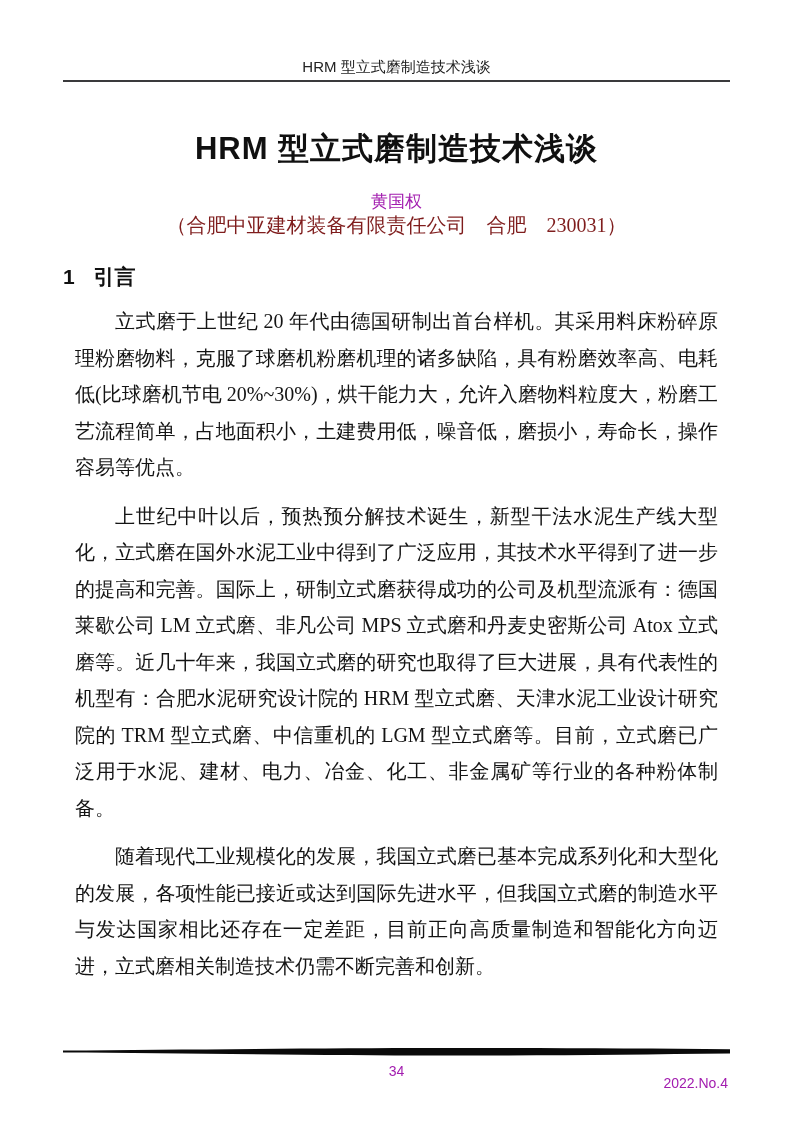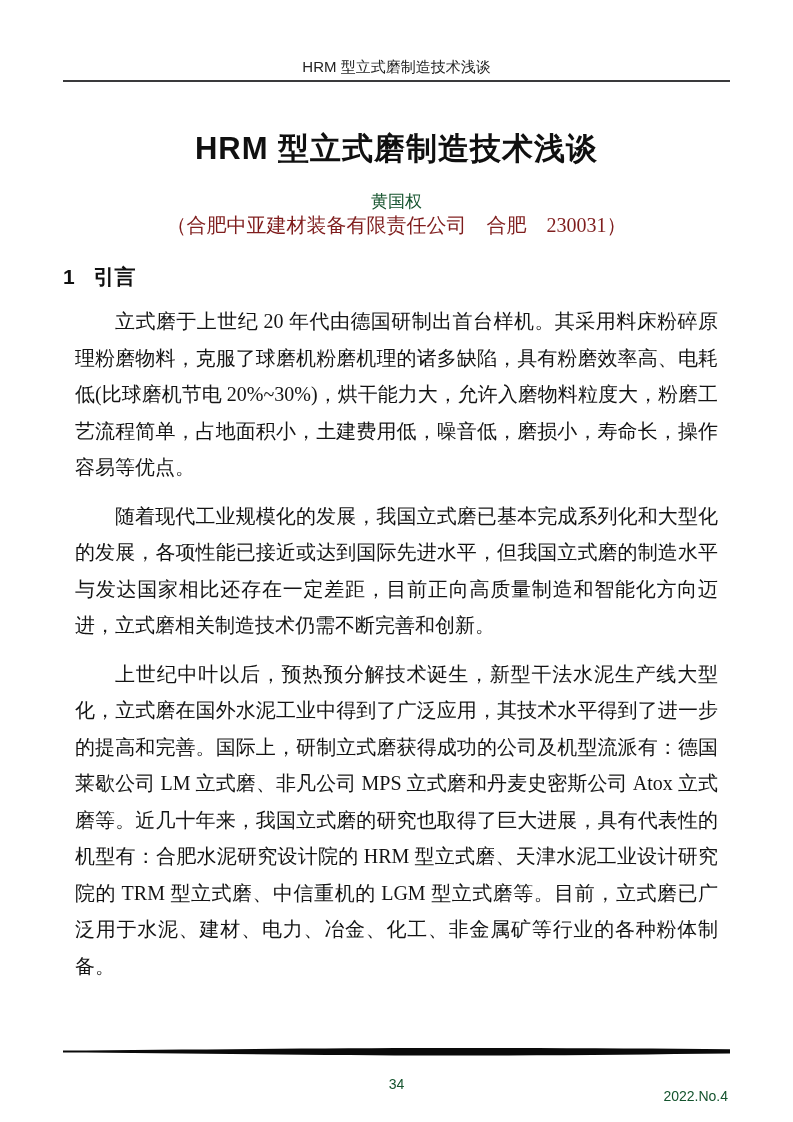--- a/index.html
+++ b/index.html
@@ -37,21 +37,21 @@
     margin: 8px 0 0;
     font-family: "Liberation Sans", "DejaVu Sans", sans-serif;
     font-weight: 700;
     font-size: 31px; line-height: 42px;
     text-align: center; color: #101010;
     letter-spacing: 1px;
   }
   .author {
     margin-top: 21px;
     font-size: 17px; line-height: 21px;
-    text-align: center; color: #14532d;
+    text-align: center; color: #a21caf;
   }
   .affiliation {
     font-size: 20px; line-height: 26px;
     text-align: center; color: #7f1d1d;
   }
 
   .sec-heading {
     margin: 24px 0 9px;
     font-family: "Liberation Sans", "DejaVu Sans", sans-serif;
     font-weight: 700;
@@ -65,23 +65,23 @@
     font-size: 20px; line-height: 36.5px;
     text-align: justify;
     text-indent: 2em;
     color: #141414;
   }
 
   
   .page-footer { position: absolute; left: 63px; top: 1046px; width: 667px; }
   .footer-bar { display: block; width: 667px; height: 12px; }
   .footer-row {
-    position: relative; height: 20px; margin-top: 18px;
+    position: relative; height: 20px; margin-top: 5px;
     font-family: "Liberation Sans", "DejaVu Sans", sans-serif;
-    font-size: 14px; color: #14532d;
+    font-size: 14px; color: #a21caf;
   }
   .page-num { position: absolute; left: 0; right: 0; top: 0; text-align: center; }
   .issue { position: absolute; right: 2px; top: 12px; text-align: right; }
 </style>
 </head>
 <body>
 
 <div class="page">
 
   <header class="running-header">
@@ -95,22 +95,22 @@
 
     <div class="author">黄国权</div>
 
     <div class="affiliation">（合肥中亚建材装备有限责任公司　合肥　230031）</div>
 
     <section>
       <h2 class="sec-heading">
         <span class="sec-num">1</span><span>引言</span>
       </h2>
       <p class="body-para">立式磨于上世纪 20 年代由德国研制出首台样机。其采用料床粉碎原理粉磨物料，克服了球磨机粉磨机理的诸多缺陷，具有粉磨效率高、电耗低(比球磨机节电 20%~30%)，烘干能力大，允许入磨物料粒度大，粉磨工艺流程简单，占地面积小，土建费用低，噪音低，磨损小，寿命长，操作容易等优点。</p>
+      <p class="body-para">上世纪中叶以后，预热预分解技术诞生，新型干法水泥生产线大型化，立式磨在国外水泥工业中得到了广泛应用，其技术水平得到了进一步的提高和完善。国际上，研制立式磨获得成功的公司及机型流派有：德国莱歇公司 LM 立式磨、非凡公司 MPS 立式磨和丹麦史密斯公司 Atox 立式磨等。近几十年来，我国立式磨的研究也取得了巨大进展，具有代表性的机型有：合肥水泥研究设计院的 HRM 型立式磨、天津水泥工业设计研究院的 TRM 型立式磨、中信重机的 LGM 型立式磨等。目前，立式磨已广泛用于水泥、建材、电力、冶金、化工、非金属矿等行业的各种粉体制备。</p>
       <p class="body-para">随着现代工业规模化的发展，我国立式磨已基本完成系列化和大型化的发展，各项性能已接近或达到国际先进水平，但我国立式磨的制造水平与发达国家相比还存在一定差距，目前正向高质量制造和智能化方向迈进，立式磨相关制造技术仍需不断完善和创新。</p>
-      <p class="body-para">上世纪中叶以后，预热预分解技术诞生，新型干法水泥生产线大型化，立式磨在国外水泥工业中得到了广泛应用，其技术水平得到了进一步的提高和完善。国际上，研制立式磨获得成功的公司及机型流派有：德国莱歇公司 LM 立式磨、非凡公司 MPS 立式磨和丹麦史密斯公司 Atox 立式磨等。近几十年来，我国立式磨的研究也取得了巨大进展，具有代表性的机型有：合肥水泥研究设计院的 HRM 型立式磨、天津水泥工业设计研究院的 TRM 型立式磨、中信重机的 LGM 型立式磨等。目前，立式磨已广泛用于水泥、建材、电力、冶金、化工、非金属矿等行业的各种粉体制备。</p>
     </section>
 
     <section>
     </section>
 
   </main>
 
   <footer class="page-footer">
     <svg class="footer-bar" viewBox="0 0 667 12" preserveAspectRatio="none" aria-hidden="true">
       <path d="M0,4.6 C120,3.6 260,2.1 375,2.0 C480,2.0 580,2.6 667,3.2 L667,7.4 C570,8.4 480,9.6 375,9.6 C265,9.5 120,7.2 0,6.6 Z" fill="#0a0a0a"></path>

